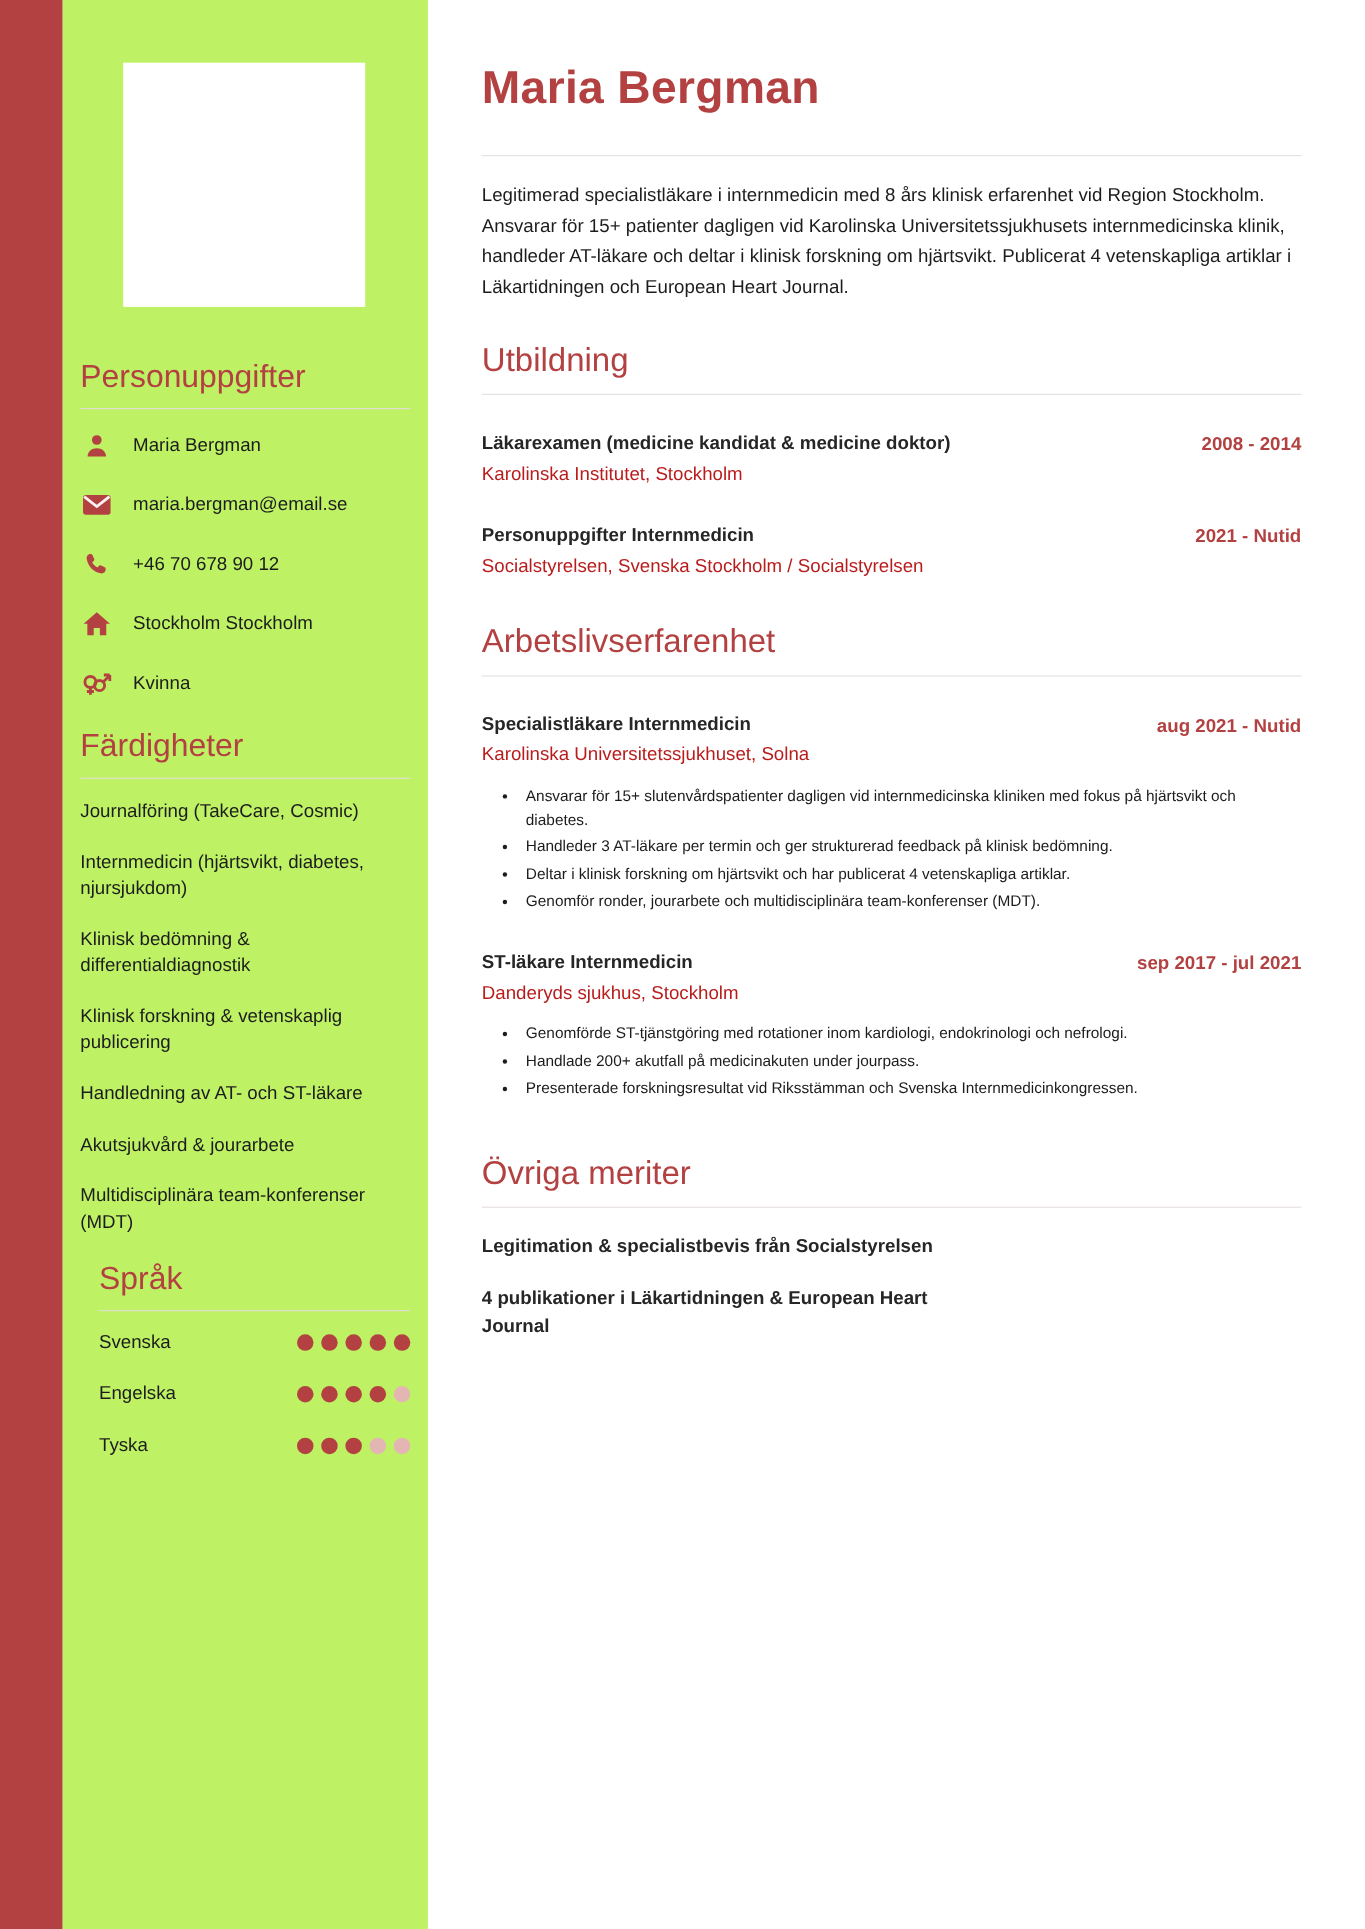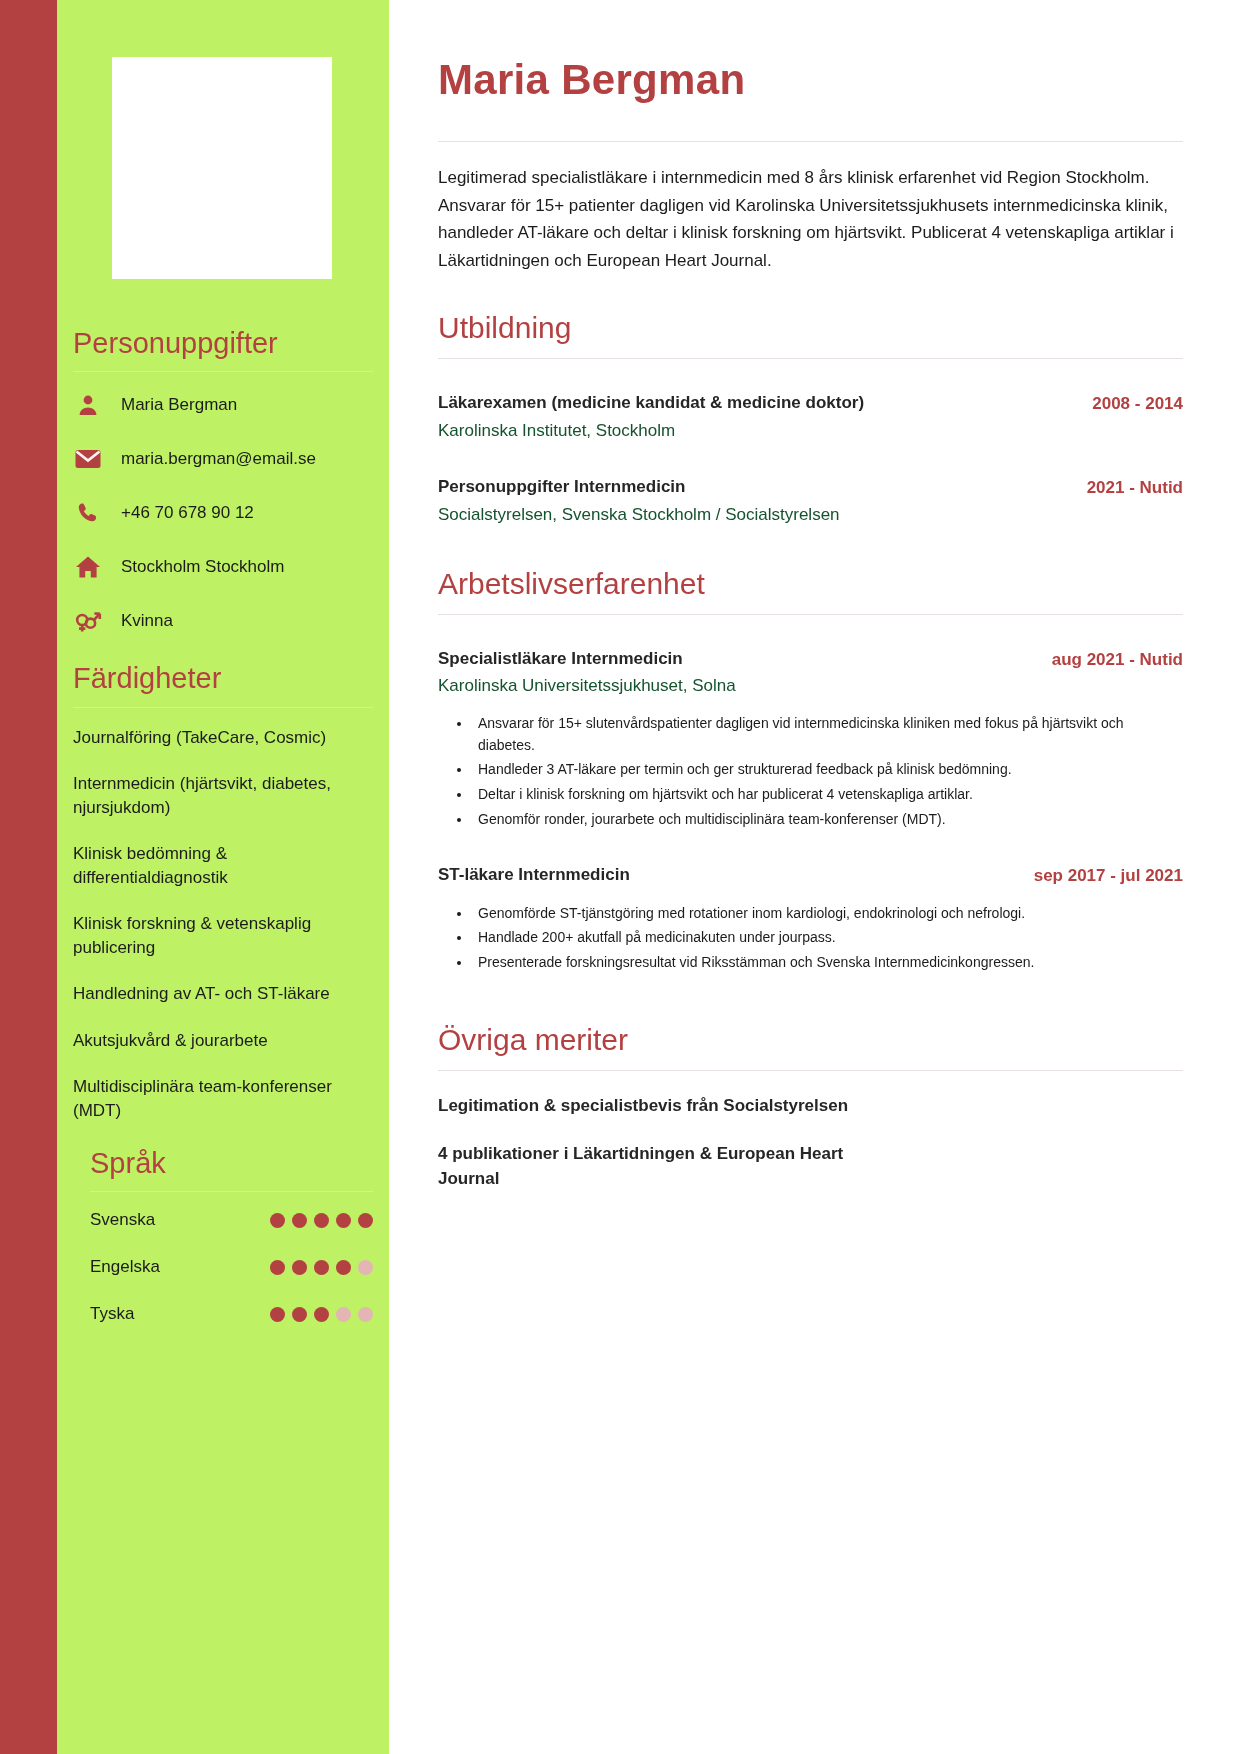--- a/index.html
+++ b/index.html
@@ -169,21 +169,21 @@
   .entry-date {
     font-size: 17px;
     font-weight: bold;
     color: #b34141;
     white-space: nowrap;
     line-height: 1.45;
     padding-top: 1px;
   }
   .entry-org {
     font-size: 17px;
-    color: #14532d;
+    color: #b91c1c;
     line-height: 1.5;
     margin-top: 1px;
   }
 
   .bullets {
     margin: 14px 0 0 34px;
     padding: 0;
   }
   .bullets li {
     font-size: 14px;
@@ -382,20 +382,21 @@
           <li>Deltar i klinisk forskning om hjärtsvikt och har publicerat 4 vetenskapliga artiklar.</li>
           <li>Genomför ronder, jourarbete och multidisciplinära team-konferenser (MDT).</li>
         </ul>
       </div>
 
       <div class="entry" style="margin-top:26px;">
         <div class="entry-head">
           <div class="entry-title">ST-läkare Internmedicin</div>
           <div class="entry-date">sep 2017 - jul 2021</div>
         </div>
+        <div class="entry-org">Danderyds sjukhus, Stockholm</div>
         <ul class="bullets">
           <li>Genomförde ST-tjänstgöring med rotationer inom kardiologi, endokrinologi och nefrologi.</li>
           <li>Handlade 200+ akutfall på medicinakuten under jourpass.</li>
           <li>Presenterade forskningsresultat vid Riksstämman och Svenska Internmedicinkongressen.</li>
         </ul>
       </div>
     </section>
 
     <div class="sec-gap-lg"></div>
 

